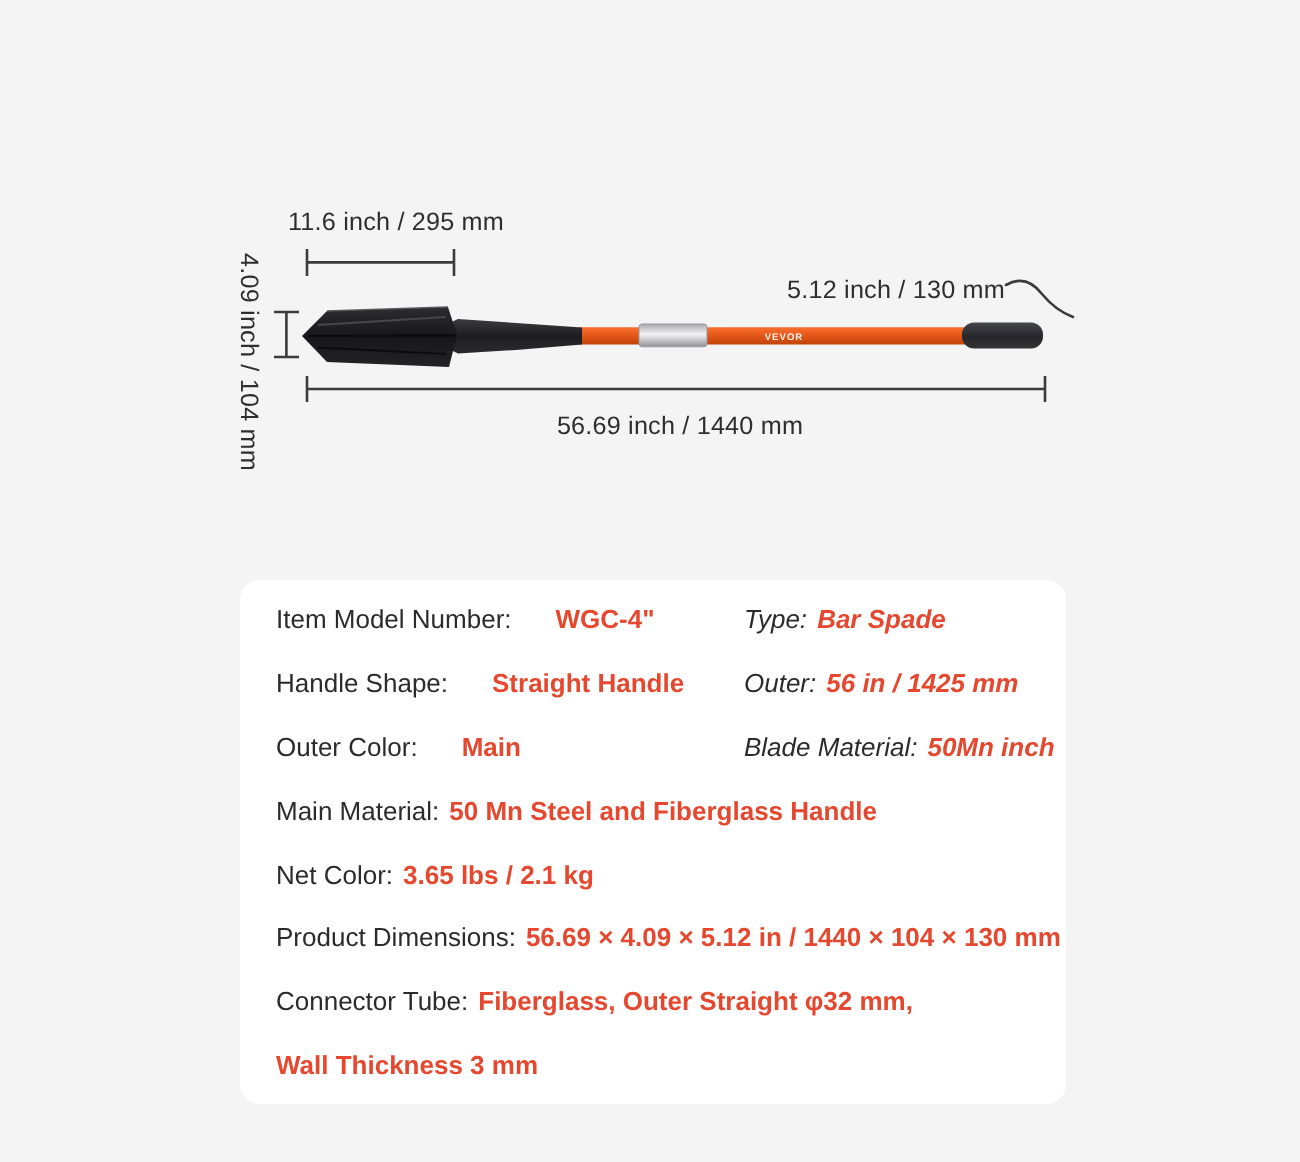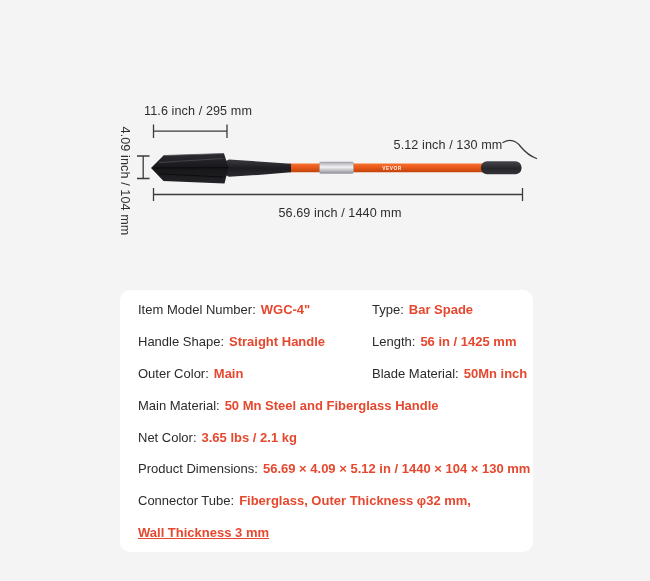--- a/index.html
+++ b/index.html
@@ -25,25 +25,25 @@
     background: #ffffff; border-radius: 10px;
     box-sizing: border-box; padding: 4px 0;
   }
   .spec-row {
     display: flex; align-items: center;
     height: 31.8px; padding: 0 18px;
     font-size: 13px; color: #2b2b2b;
     white-space: nowrap;
   }
   .cell { display: flex; align-items: baseline; }
-  .cell-left { width: 234px; flex: 0 0 234px; }
-  .cell-right { flex: 1; }
+  .cell-left { width: 234px; flex: 0 0 234px; gap: 17px; }
+  .cell-right { flex: 1; font-style: italic; }
   .spec-label { color: #2b2b2b; font-weight: 400; }
   .spec-value { color: #e5482e; font-weight: 700; margin-left: 5px; }
-  .spec-value.no-label { margin-left: 0; text-decoration: underline; }
+  .spec-value.no-label { margin-left: 0; }
 </style>
 </head>
 <body>
 
 <div class="stage">
 
   <svg class="diagram" width="650" height="270" viewBox="0 0 650 270">
     <defs>
       <linearGradient id="shaftGrad" x1="0" y1="0" x2="0" y2="1">
         <stop offset="0" stop-color="#f7702e"></stop>
@@ -115,21 +115,21 @@
         <span class="spec-value">Bar Spade</span>
       </div>
     </div>
 
     <div class="spec-row">
       <div class="cell cell-left">
         <span class="spec-label">Handle Shape:</span>
         <span class="spec-value">Straight Handle</span>
       </div>
       <div class="cell cell-right">
-        <span class="spec-label">Length:</span>
+        <span class="spec-label">Outer:</span>
         <span class="spec-value">56 in / 1425 mm</span>
       </div>
     </div>
 
     <div class="spec-row">
       <div class="cell cell-left">
         <span class="spec-label">Outer Color:</span>
         <span class="spec-value">Main</span>
       </div>
       <div class="cell cell-right">
@@ -155,21 +155,21 @@
     <div class="spec-row">
       <div class="cell">
         <span class="spec-label">Product Dimensions:</span>
         <span class="spec-value">56.69 × 4.09 × 5.12 in / 1440 × 104 × 130 mm</span>
       </div>
     </div>
 
     <div class="spec-row">
       <div class="cell">
         <span class="spec-label">Connector Tube:</span>
-        <span class="spec-value">Fiberglass, Outer Thickness φ32 mm,</span>
+        <span class="spec-value">Fiberglass, Outer Straight φ32 mm,</span>
       </div>
     </div>
 
     <div class="spec-row">
       <div class="cell">
         <span class="spec-value no-label">Wall Thickness 3 mm</span>
       </div>
     </div>
 
   </div>

